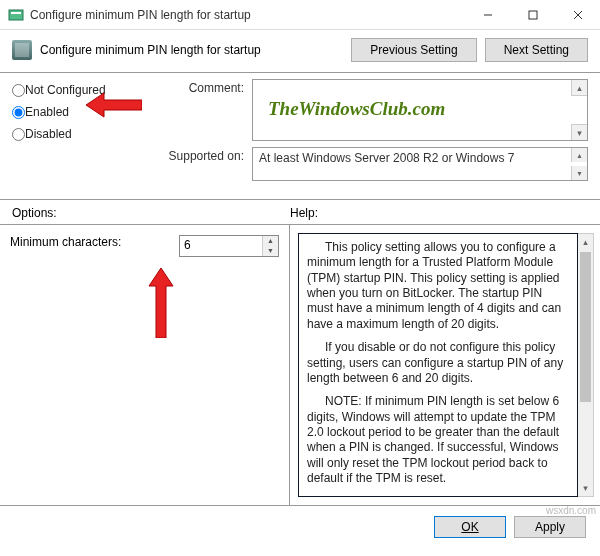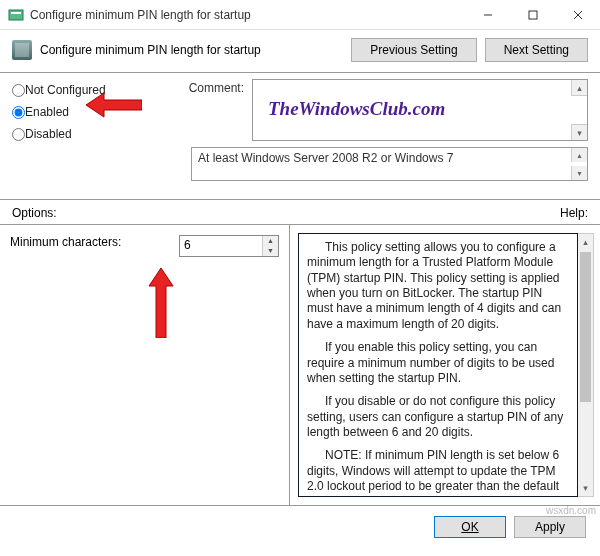--- a/index.html
+++ b/index.html
@@ -21,45 +21,45 @@
 .radio { display: flex; align-items: center; gap: 0; }
 .radio input { margin: 0; }
 .radio label { color: #222; }
 .formcol { flex: 1; }
 .formrow { display: flex; margin-bottom: 6px; }
 .formlabel { width: 85px; text-align: right; padding-right: 8px; padding-top: 2px; color: #333; }
 .commentbox { flex: 1; height: 62px; border: 1px solid #999; background: #fff; position: relative; }
 .commentbox .scroll-up, .commentbox .scroll-down { position: absolute; right: 0; width: 16px; height: 16px; background: #f0f0f0; border-left: 1px solid #ccc; display: flex; align-items: center; justify-content: center; color: #666; font-size: 9px; }
 .commentbox .scroll-up { top: 0; border-bottom: 1px solid #ccc; }
 .commentbox .scroll-down { bottom: 0; border-top: 1px solid #ccc; }
-.supportbox { flex: 1; height: 34px; border: 1px solid #999; background: #fff; padding: 3px 6px; color: #333; position: relative; margin-left: 24px; }
+.supportbox { flex: 1; height: 34px; border: 1px solid #999; background: #fff; padding: 3px 6px; color: #333; position: relative; }
 .supportbox .scroll-up, .supportbox .scroll-down { position: absolute; right: 0; width: 16px; height: 14px; background: #f0f0f0; border-left: 1px solid #ccc; display: flex; align-items: center; justify-content: center; color: #666; font-size: 8px; }
 .supportbox .scroll-up { top: 0; }
 .supportbox .scroll-down { bottom: 0; }
-.midbar { display: flex; padding: 6px 12px 4px 12px; border-top: 1px solid #999; border-bottom: 1px solid #999; margin-top: 4px; justify-content: space-between; }
+.midbar { display: flex; padding: 6px 12px 4px 12px; border-top: 1px solid #999; border-bottom: 1px solid #999; margin-top: 4px; }
 .midbar .optlabel { width: 278px; }
 .panes { display: flex; height: 280px; }
 .optpane { width: 290px; border-right: 1px solid #999; padding: 10px; }
 .optrow { display: flex; }
 .optrow .label { flex: 1; }
 .spinner { display: flex; border: 1px solid #888; height: 22px; width: 100px; background: #fff; }
 .spinner .val { flex: 1; padding: 2px 4px; }
 .spinner .sbtns { width: 16px; border-left: 1px solid #ccc; display: flex; flex-direction: column; }
 .spinner .sb { flex: 1; background: #f0f0f0; text-align: center; font-size: 7px; line-height: 9px; color: #555; }
 .helppane { flex: 1; padding: 8px 6px 8px 8px; display: flex; }
 .helptext { flex: 1; border: 1px solid #0f172a; padding: 6px 8px; font-size: 11.5px; line-height: 1.28; color: #222; overflow: hidden; }
 .helptext p { margin: 0 0 8px 0; text-indent: 18px; }
 .vscroll { width: 16px; background: #f0f0f0; border: 1px solid #ccc; border-left: none; display: flex; flex-direction: column; }
 .vscroll .vb { height: 16px; display: flex; align-items: center; justify-content: center; color: #666; font-size: 9px; }
 .vscroll .track { flex: 1; position: relative; }
 .vscroll .thumb { position: absolute; left: 2px; right: 2px; top: 2px; height: 150px; background: #c2c2c2; }
 .footer { border-top: 1px solid #999; padding: 10px 14px; display: flex; justify-content: flex-end; gap: 8px; }
 .footer .btn { min-width: 72px; padding: 3px 0; }
 .footer .btn.primary { border-color: #0078d7; text-decoration: underline; }
-.watermark { position: absolute; top: 98px; left: 268px; font-family: Georgia, serif; font-size: 19px; font-style: italic; font-weight: bold; color: #4c1d95; text-shadow: 0 0 1px #fff; pointer-events: none; }
+.watermark { position: absolute; top: 98px; left: 268px; font-family: Georgia, serif; font-size: 19px; font-style: italic; font-weight: bold; color: #4d7c0f; text-shadow: 0 0 1px #fff; pointer-events: none; }
 .wsx { position: absolute; right: 4px; bottom: 40px; font-size: 10px; color: #bbb; }
 .arrow { position: absolute; pointer-events: none; }
 .arrow.a1 { top: 90px; left: 86px; }
 .arrow.a2 { top: 268px; left: 146px; }
 .arrow-shape { fill: #e62222; stroke: #a00; stroke-width: 1; }
 </style>
 </head>
 <body>
 
 <div class="titlebar">
@@ -117,20 +117,21 @@
   <div class="formcol">
     <div class="formrow">
       <div class="formlabel">Comment:</div>
       <div class="commentbox">
         <span></span>
         <div class="scroll-up">▴</div>
         <div class="scroll-down">▾</div>
       </div>
     </div>
     <div class="formrow">
+      <div class="formlabel">Supported on:</div>
       <div class="supportbox">
         <span>At least Windows Server 2008 R2 or Windows 7</span>
         <div class="scroll-up">▴</div>
         <div class="scroll-down">▾</div>
       </div>
     </div>
   </div>
 </div>
 
 <div class="midbar">
@@ -147,21 +148,20 @@
         <div class="sbtns">
           <div class="sb">▲</div>
           <div class="sb">▼</div>
         </div>
       </div>
     </div>
   </div>
   <div class="helppane">
     <div class="helptext">
       <p>This policy setting allows you to configure a minimum length for a Trusted Platform Module (TPM) startup PIN. This policy setting is applied when you turn on BitLocker. The startup PIN must have a minimum length of 4 digits and can have a maximum length of 20 digits.</p>
-      <p>If you enable this policy setting, you can require a minimum number of digits to be used when setting the startup PIN.</p>
       <p>If you disable or do not configure this policy setting, users can configure a startup PIN of any length between 6 and 20 digits.</p>
       <p>NOTE: If minimum PIN length is set below 6 digits, Windows will attempt to update the TPM 2.0 lockout period to be greater than the default when a PIN is changed. If successful, Windows will only reset the TPM lockout period back to default if the TPM is reset.</p>
     </div>
     <div class="vscroll">
       <div class="vb">▴</div>
       <div class="track">
           <div class="thumb"></div>
         </div>
       <div class="vb">▾</div>
     </div>

